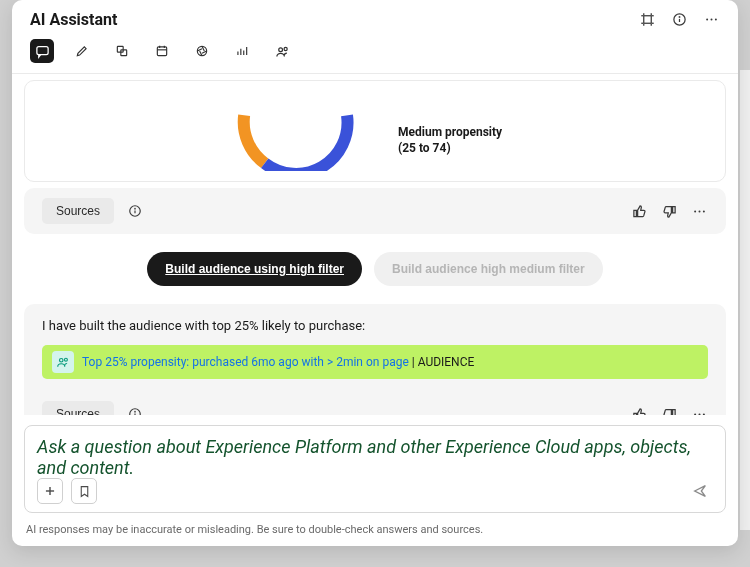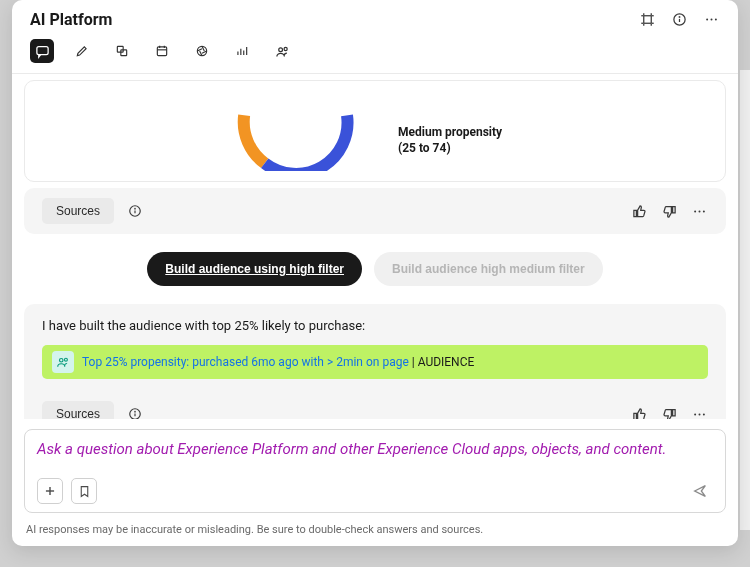--- a/index.html
+++ b/index.html
@@ -161,23 +161,23 @@
   .input-box {
     border: 1px solid #d8d8d8;
     border-radius: 8px;
     padding: 10px 12px 8px 12px;
     min-height: 84px;
     display: flex;
     flex-direction: column;
     justify-content: space-between;
   }
   .placeholder {
-    font-size: 15px;
+    font-size: 18px;
     font-style: italic;
-    color: #a21caf;
+    color: #14532d;
   }
   .input-bottom {
     display: flex;
     justify-content: space-between;
     align-items: center;
   }
   .input-left { display: flex; gap: 8px; }
   .sq-btn {
     width: 26px; height: 26px;
     border: 1px solid #d0d0d0;
@@ -210,21 +210,21 @@
   svg { display: block; }
 </style>
 </head>
 <body>
 
 <div class="bg-obscured"></div>
 
 <div class="panel">
 
   <div class="titlebar">
-    <h1>AI Platform</h1>
+    <h1>AI Assistant</h1>
     <div class="titlebar-icons">
       <span class="icon-btn">
         <svg width="15" height="15" viewBox="0 0 24 24" fill="none" stroke="currentColor" stroke-width="2">
             <rect x="6" y="6" width="12" height="12"></rect>
             <line x1="6" y1="2" x2="6" y2="5"></line>
             <line x1="18" y1="2" x2="18" y2="5"></line>
             <line x1="6" y1="19" x2="6" y2="22"></line>
             <line x1="18" y1="19" x2="18" y2="22"></line>
             <line x1="2" y1="6" x2="5" y2="6"></line>
             <line x1="2" y1="18" x2="5" y2="18"></line>

